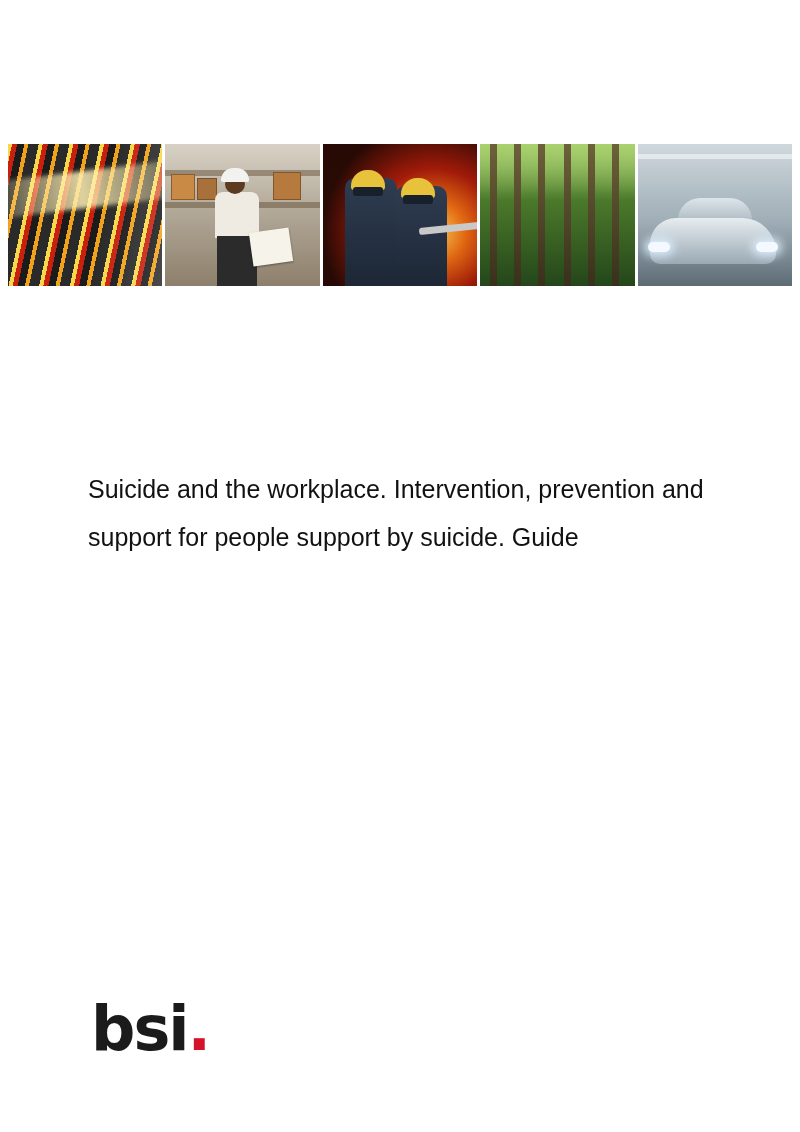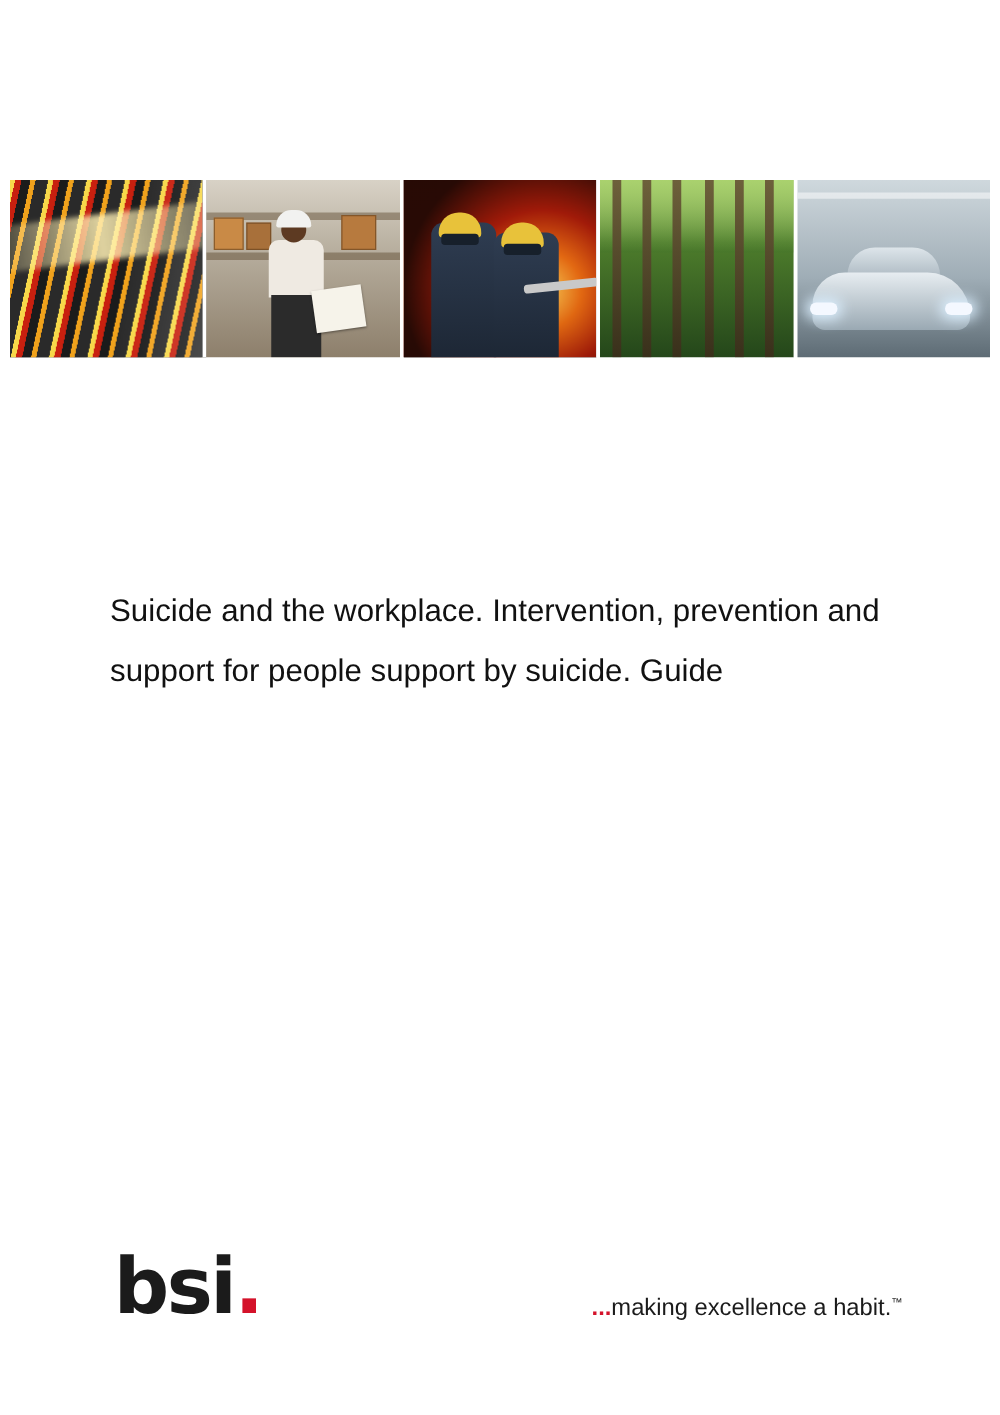--- a/index.html
+++ b/index.html
@@ -359,17 +359,14 @@
 
 
   </div>
 
   <div class="doc-title">Suicide and the workplace. Intervention, prevention and support for people support by suicide. Guide</div>
 
   <div class="bsi-logo">
     <span class="word">bsi</span><span class="word dot">.</span>
   </div>
 
-  <div class="tagline">
-    <span class="lead">...</span><span>making excellence a habit.</span><span class="tm">™</span>
-  </div>
 
 </div>
 
 </body></html>

